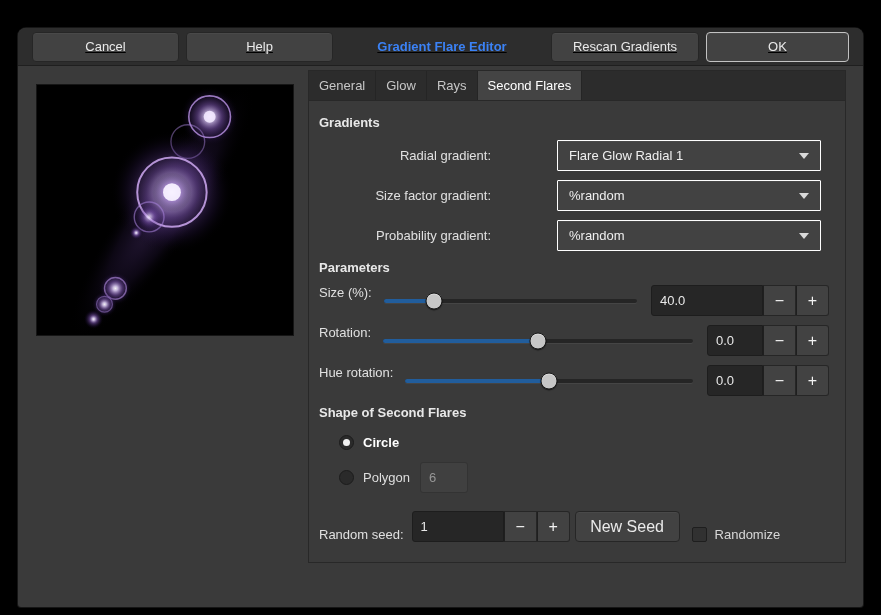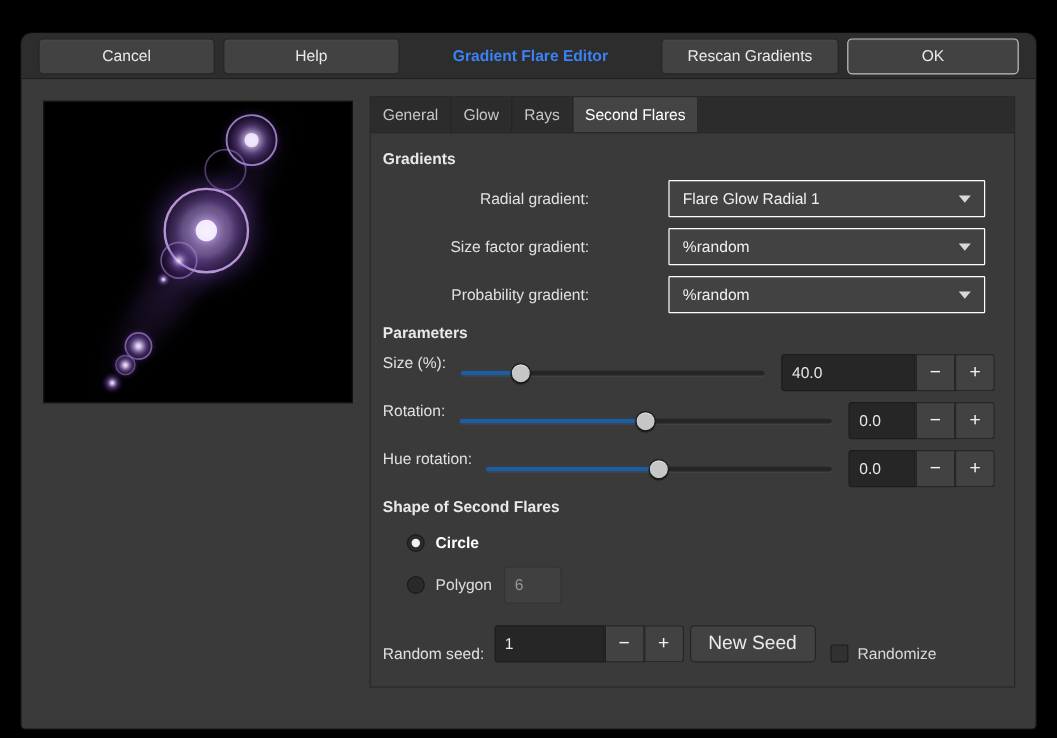--- a/index.html
+++ b/index.html
@@ -6,37 +6,37 @@
   html,body { width:881px; height:615px; background:#000; overflow:hidden;
     font-family:"Liberation Sans","DejaVu Sans",sans-serif; font-size:13px; }
 
   .stage { position:relative; width:881px; height:615px; background:#000; }
 
   .dialog { position:absolute; left:18px; top:28px; width:845px; height:579px;
     background:#3a3a3a; border-radius:8px 8px 3px 3px; box-shadow:0 0 0 1px #161616; }
 
   
   .titlebar { height:38px; background:#2d2d2d; border-bottom:1px solid #1f1f1f;
-    border-radius:8px 8px 0 0; display:flex; align-items:center; padding:0 14px; gap:7px; }
+    border-radius:8px 8px 0 0; display:flex; align-items:center; padding:0 14px; gap:7px;text-decoration:underline; }
   .tb-btn { height:30px; background:#424242; border:1px solid #262626; border-radius:4px;
     color:#eaeaea; font-size:13px; font-family:inherit; cursor:pointer;
     box-shadow:inset 0 1px 0 rgba(255,255,255,.04); }
   .btn-cancel,.btn-help { width:147px; }
   .btn-rescan { width:148px; }
   .btn-ok { width:143px; border-color:#c2c2c2; }
   .win-title { flex:1; text-align:center; font-weight:bold; color:#3b82f6; font-size:13px; }
 
   
   .content { position:relative; height:540px; }
 
   .preview { position:absolute; left:18px; top:18px; width:258px; height:252px;
     background:#000; border:1px solid #161616; }
   .preview svg { display:block; width:100%; height:100%; }
 
-  .panel { position:absolute; left:290px; top:14px; width:538px; height:493px;
+  .panel { position:absolute; left:290px; top:4px; width:538px; height:493px;
     border:1px solid #282828; background:#3a3a3a; }
 
   .tabs { display:flex; height:30px; background:#2c2c2c; border-bottom:1px solid #282828; }
   .tab { padding:0 10px; line-height:29px; color:#c7c7c7; border-right:1px solid #252525;
     cursor:pointer; white-space:nowrap; }
   .tab.active { background:#444444; color:#ffffff; }
 
   .panel-body { padding:12px 16px 0 10px; }
 
   .section-title { font-weight:bold; color:#e8e8e8; margin:6px 0 10px 0; }

